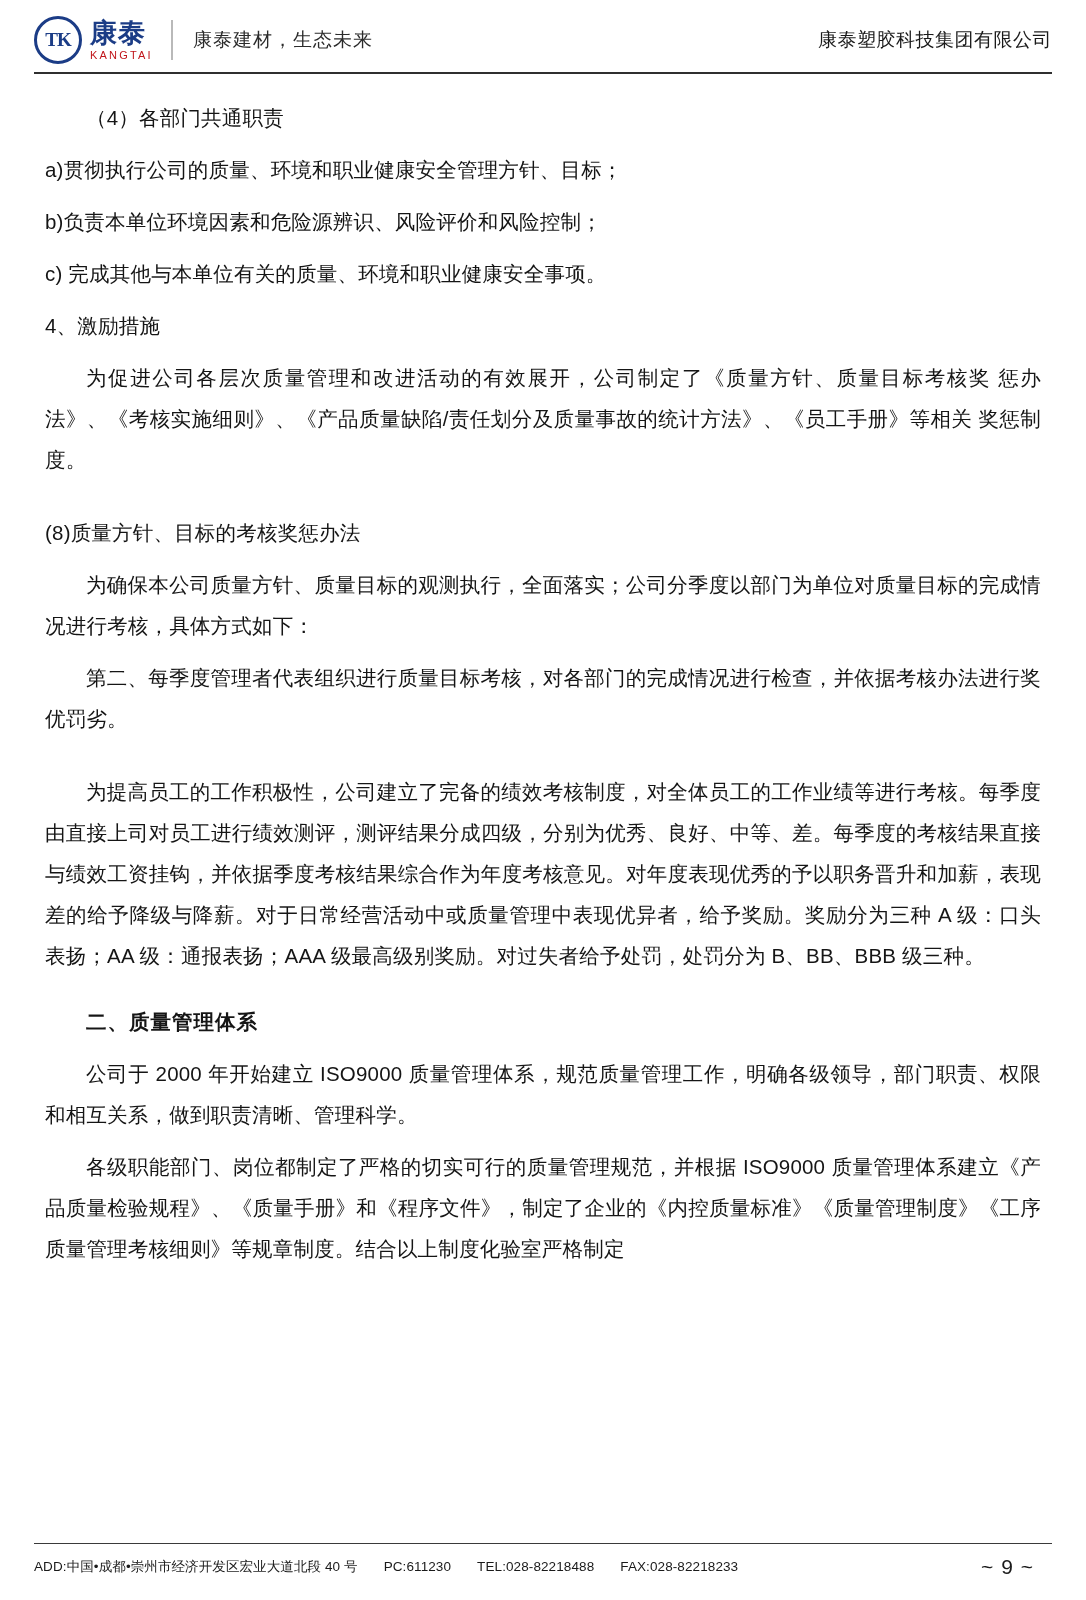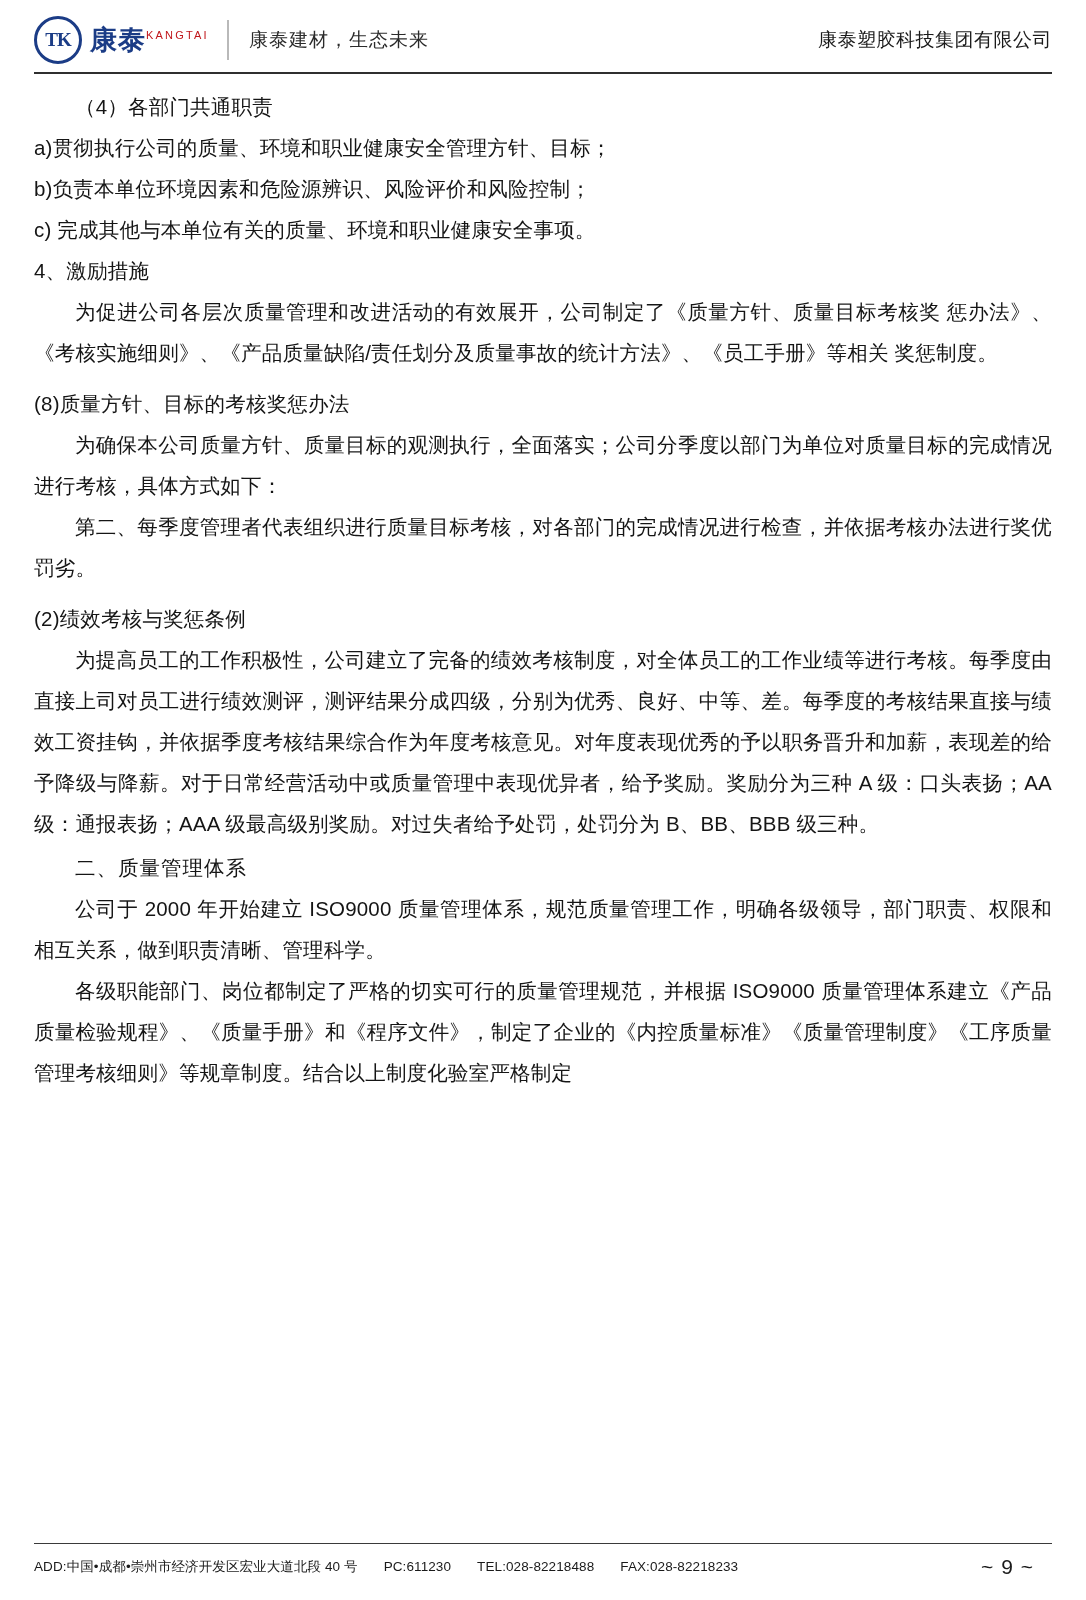--- a/index.html
+++ b/index.html
@@ -56,20 +56,21 @@
     align-items: center;
     justify-content: center;
     color: #1b3c86;
     font-weight: bold;
     font-size: 19px;
     letter-spacing: -1px;
     font-family: "Liberation Serif", serif;
   }
   .logo-text {
     display: flex;
+    flex-direction: column;
     justify-content: center;
     line-height: 1;
   }
   .logo-cn {
     color: #1b3c86;
     font-size: 27px;
     font-weight: bold;
     letter-spacing: 1px;
   }
   .logo-en {
@@ -111,33 +112,33 @@
     left: 34px;
     right: 34px;
     top: 86px;
     font-size: 20.5px;
     line-height: 41px;
     color: #151515;
     letter-spacing: 0.2px;
     text-align: justify;
   }
   .content p {
-    margin: 0;
+    margin: 11px;
     padding: 0;
   }
   .p-indent {
     text-indent: 2em;
   }
   .p-hang {
     text-indent: 0;
     padding-left: 2.05em;
   }
   .sec-head {
     text-indent: 2em;
-    font-weight: normal;
+    font-weight: bold;
     letter-spacing: 1px;
   }
   .gap-s { height: 3px; }
   .gap-m { height: 10px; }
 
   
   .footer-rule {
     position: absolute;
     left: 34px;
     right: 34px;
@@ -196,21 +197,20 @@
     <p class="p-hang">a)贯彻执行公司的质量、环境和职业健康安全管理方针、目标；</p>
     <p class="p-hang">b)负责本单位环境因素和危险源辨识、风险评价和风险控制；</p>
     <p class="p-hang">c) 完成其他与本单位有关的质量、环境和职业健康安全事项。</p>
     <p class="p-hang">4、激励措施</p>
     <p class="p-indent">为促进公司各层次质量管理和改进活动的有效展开，公司制定了《质量方针、质量目标考核奖 惩办法》、《考核实施细则》、《产品质量缺陷/责任划分及质量事故的统计方法》、《员工手册》等相关 奖惩制度。</p>
     <div class="gap-m"></div>
     <p class="p-hang">(8)质量方针、目标的考核奖惩办法</p>
     <p class="p-indent">为确保本公司质量方针、质量目标的观测执行，全面落实；公司分季度以部门为单位对质量目标的完成情况进行考核，具体方式如下：</p>
     <p class="p-indent">第二、每季度管理者代表组织进行质量目标考核，对各部门的完成情况进行检查，并依据考核办法进行奖优罚劣。</p>
     <div class="gap-m"></div>
-    <p class="p-hang">(2)绩效考核与奖惩条例</p>
     <p class="p-indent">为提高员工的工作积极性，公司建立了完备的绩效考核制度，对全体员工的工作业绩等进行考核。每季度由直接上司对员工进行绩效测评，测评结果分成四级，分别为优秀、良好、中等、差。每季度的考核结果直接与绩效工资挂钩，并依据季度考核结果综合作为年度考核意见。对年度表现优秀的予以职务晋升和加薪，表现差的给予降级与降薪。对于日常经营活动中或质量管理中表现优异者，给予奖励。奖励分为三种 A 级：口头表扬；AA 级：通报表扬；AAA 级最高级别奖励。对过失者给予处罚，处罚分为 B、BB、BBB 级三种。</p>
     <div class="gap-s"></div>
     <p class="sec-head">二、质量管理体系</p>
     <p class="p-indent">公司于 2000 年开始建立 ISO9000 质量管理体系，规范质量管理工作，明确各级领导，部门职责、权限和相互关系，做到职责清晰、管理科学。</p>
     <p class="p-indent">各级职能部门、岗位都制定了严格的切实可行的质量管理规范，并根据 ISO9000 质量管理体系建立《产品质量检验规程》、《质量手册》和《程序文件》，制定了企业的《内控质量标准》《质量管理制度》《工序质量管理考核细则》等规章制度。结合以上制度化验室严格制定</p>
   </div>
 
   <div class="footer-rule"></div>
   <div class="footer">
     <div class="footer-left">

